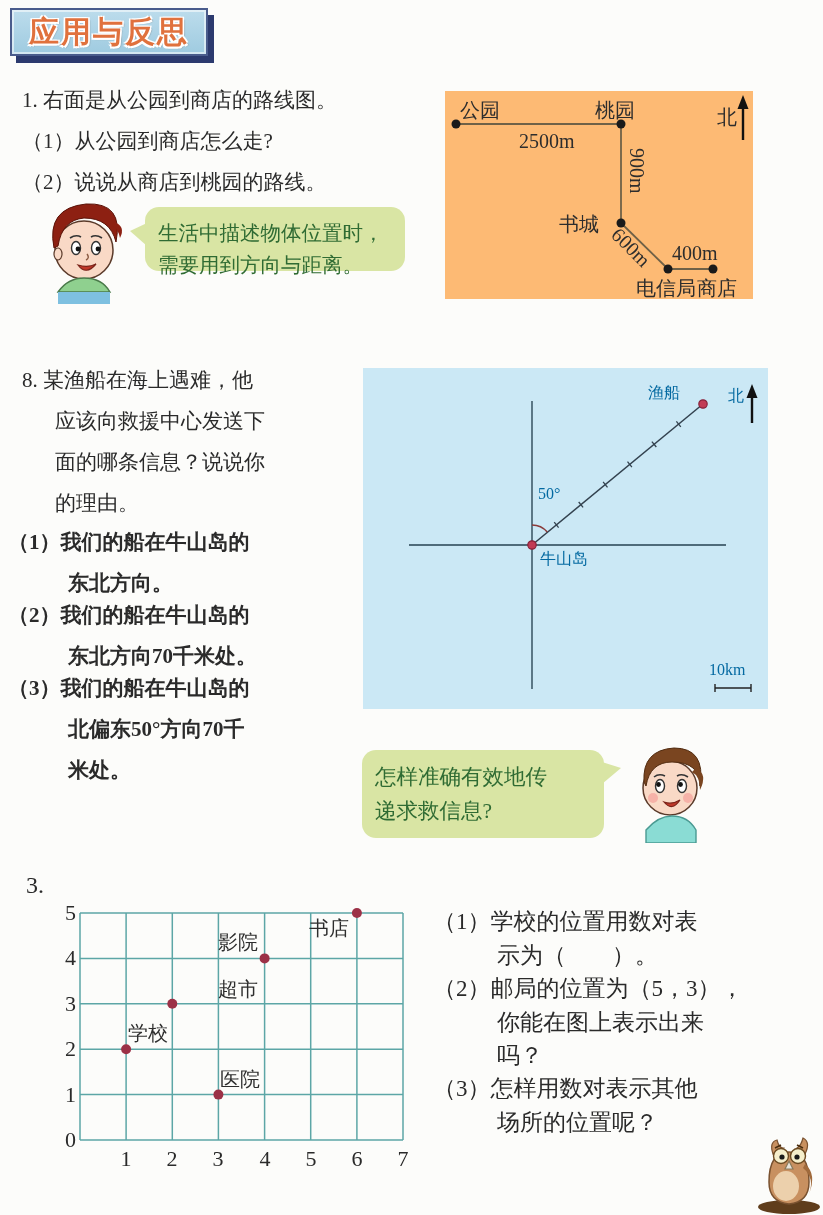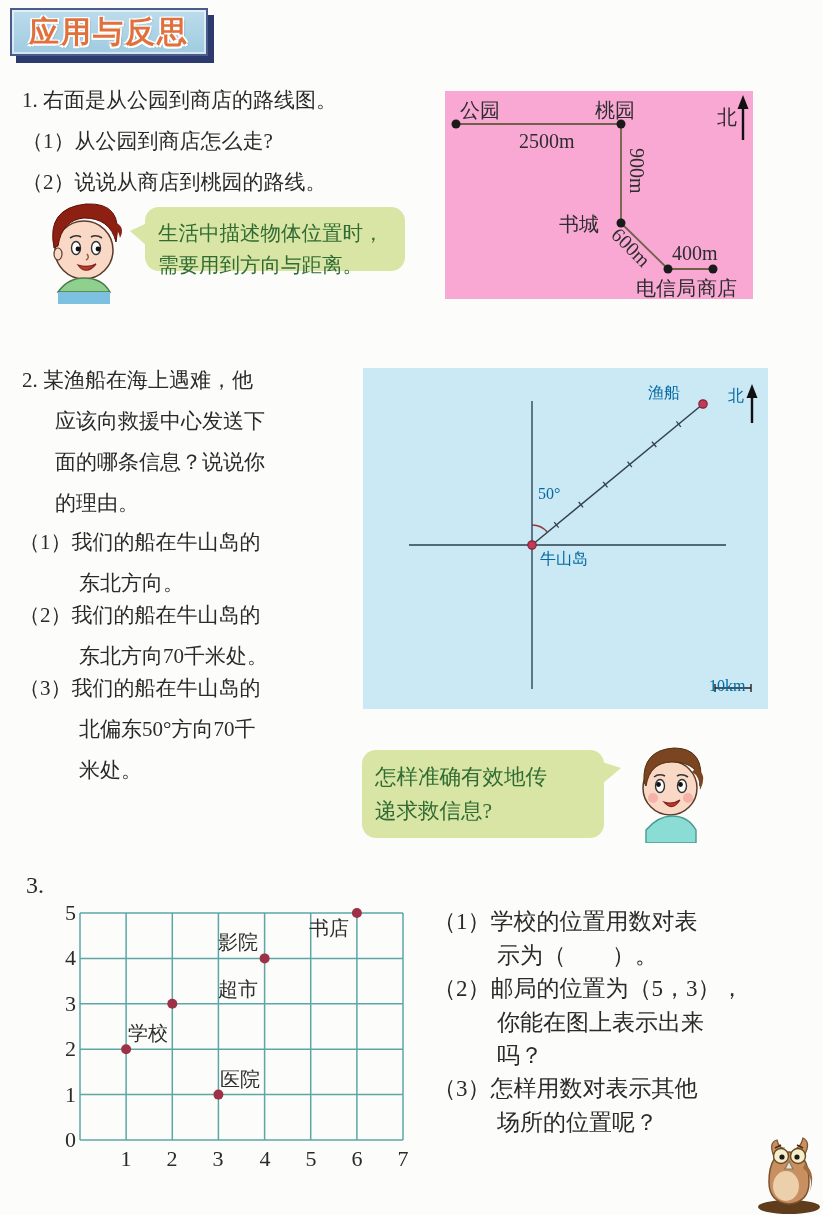--- a/index.html
+++ b/index.html
@@ -21,52 +21,52 @@
     display:flex;align-items:center;justify-content:center;
     font-size:30px;font-weight:bold;color:#e0713d;letter-spacing:2px;
     text-shadow:1.5px 1.5px 0 #fff,-1.5px -1.5px 0 #fff,1.5px -1.5px 0 #fff,-1.5px 1.5px 0 #fff,2px 2px 1px rgba(60,60,60,.35);
     text-align:center;
   }
 
   
   .qtext{font-size:21px;line-height:41px;}
   #q1-text{left:22px;top:80px;width:420px;}
   #q2-text{left:22px;top:360px;width:342px;padding-left:33px;text-indent:-33px;}
-  .option{left:19px;width:340px;padding-left:60px;text-indent:-60px;}
+  .option{left:8px;width:340px;padding-left:60px;text-indent:-60px;font-weight:bold;}
   #q2-option-1{top:522px;}
   #q2-option-2{top:595px;}
   #q2-option-3{top:668px;}
   #q3-number{left:26px;top:872px;font-size:24px;}
   .q3sub{left:433px;width:390px;font-size:23px;line-height:33.5px;padding-left:64px;text-indent:-64px;}
   #q3-sub-1{top:905px;}
   #q3-sub-2{top:972px;}
   #q3-sub-3{top:1072px;}
 
   
-  #route-map{left:445px;top:91px;width:308px;height:208px;background:#f9a8d4;}
+  #route-map{left:445px;top:91px;width:308px;height:208px;background:#fdba74;}
   #route-map .maplabel{position:absolute;font-size:20px;color:#2d2d2d;white-space:nowrap;}
   #rm-park{left:15px;top:6px;}
   #rm-peach{left:150px;top:6px;}
   #rm-d1{left:74px;top:39px;font-size:19px;}
   #rm-d2{left:203px;top:57px;font-size:19px;transform:rotate(90deg);transform-origin:left top;}
   #rm-book{left:114px;top:120px;}
   #rm-d3{left:163px;top:145px;font-size:19px;transform:rotate(45deg);}
   #rm-d4{left:227px;top:151px;font-size:19px;}
   #rm-telecom{left:191px;top:184px;}
   #rm-shop{left:252px;top:184px;}
   #rm-north{left:272px;top:13px;font-size:21px;}
 
   
   #sea-diagram{left:363px;top:368px;width:405px;height:341px;background:#cbe8f5;}
   #sea-diagram .sealabel{position:absolute;font-size:16px;color:#0369a1;white-space:nowrap;text-align:center;}
   #sd-boat{left:285px;top:15px;}
   #sd-north{left:365px;top:18px;}
   #sd-angle{left:175px;top:117px;font-size:21px;}
   #sd-island{left:177px;top:181px;}
-  #sd-scale{left:346px;top:293px;margin-top:16px;}
+  #sd-scale{left:346px;top:293px;}
 
   
   .bubble{
     background:#d9e5a4;border-radius:14px;color:#2f6b33;
     font-size:20.5px;line-height:32px;padding:10px 13px;
   }
   #bubble-1{left:145px;top:207px;width:260px;height:64px;box-sizing:border-box;}
   #bubble-1::before{
     content:"";position:absolute;left:-15px;top:16px;width:0;height:0;
     border-top:8px solid transparent;border-bottom:15px solid transparent;
@@ -147,21 +147,21 @@
     <path d="M63 45 Q68 42 74 46" fill="none" stroke="#333" stroke-width="1.6"></path>
     <path d="M59 62 Q62 66 58 68" fill="none" stroke="#8a5a42" stroke-width="1.4"></path>
     <path d="M50 73 Q58 84 68 72 Q60 76 50 73 Z" fill="#c0392b" stroke="#7a241a" stroke-width="1.2"></path>
     <path d="M30 100 Q40 86 56 86 Q74 86 82 100 Z" fill="#8fd08f" stroke="#4a7a4a" stroke-width="1.4"></path>
     <rect x="30" y="100" width="52" height="12" fill="#7ec0e0"></rect>
   </svg>
 
   <div id="bubble-1" class="abs bubble preline">生活中描述物体位置时，
 需要用到方向与距离。</div>
 
-  <div id="q2-text" class="abs qtext preline">2. 某渔船在海上遇难，他
+  <div id="q2-text" class="abs qtext preline">8. 某渔船在海上遇难，他
 应该向救援中心发送下
 面的哪条信息？说说你
 的理由。</div>
   <div id="q2-option-1" class="abs qtext preline option">（1）我们的船在牛山岛的
 东北方向。</div>
   <div id="q2-option-2" class="abs qtext preline option">（2）我们的船在牛山岛的
 东北方向70千米处。</div>
   <div id="q2-option-3" class="abs qtext preline option">（3）我们的船在牛山岛的
 北偏东50°方向70千
 米处。</div>

